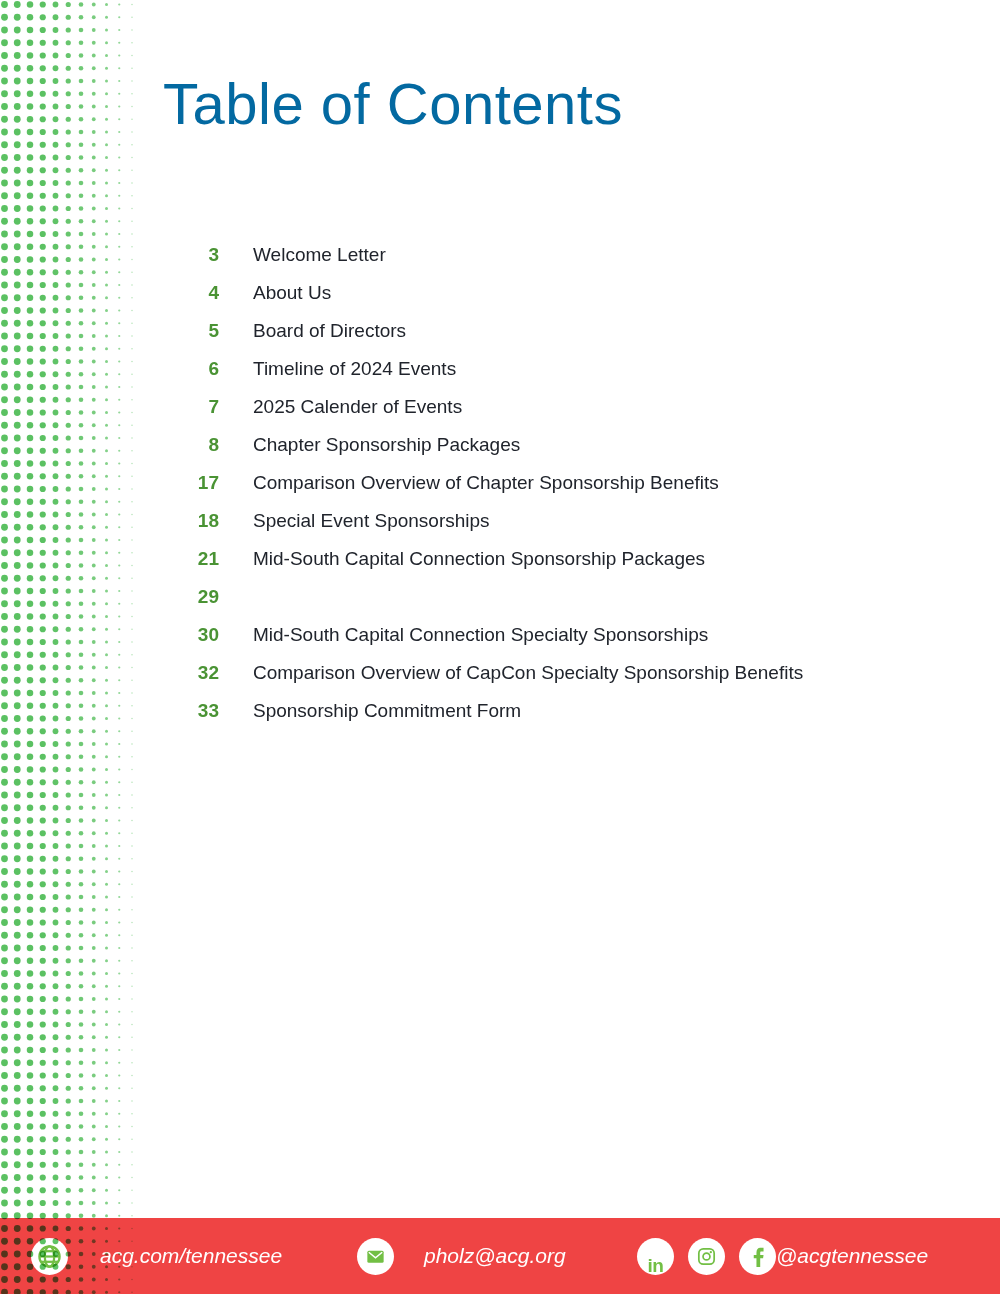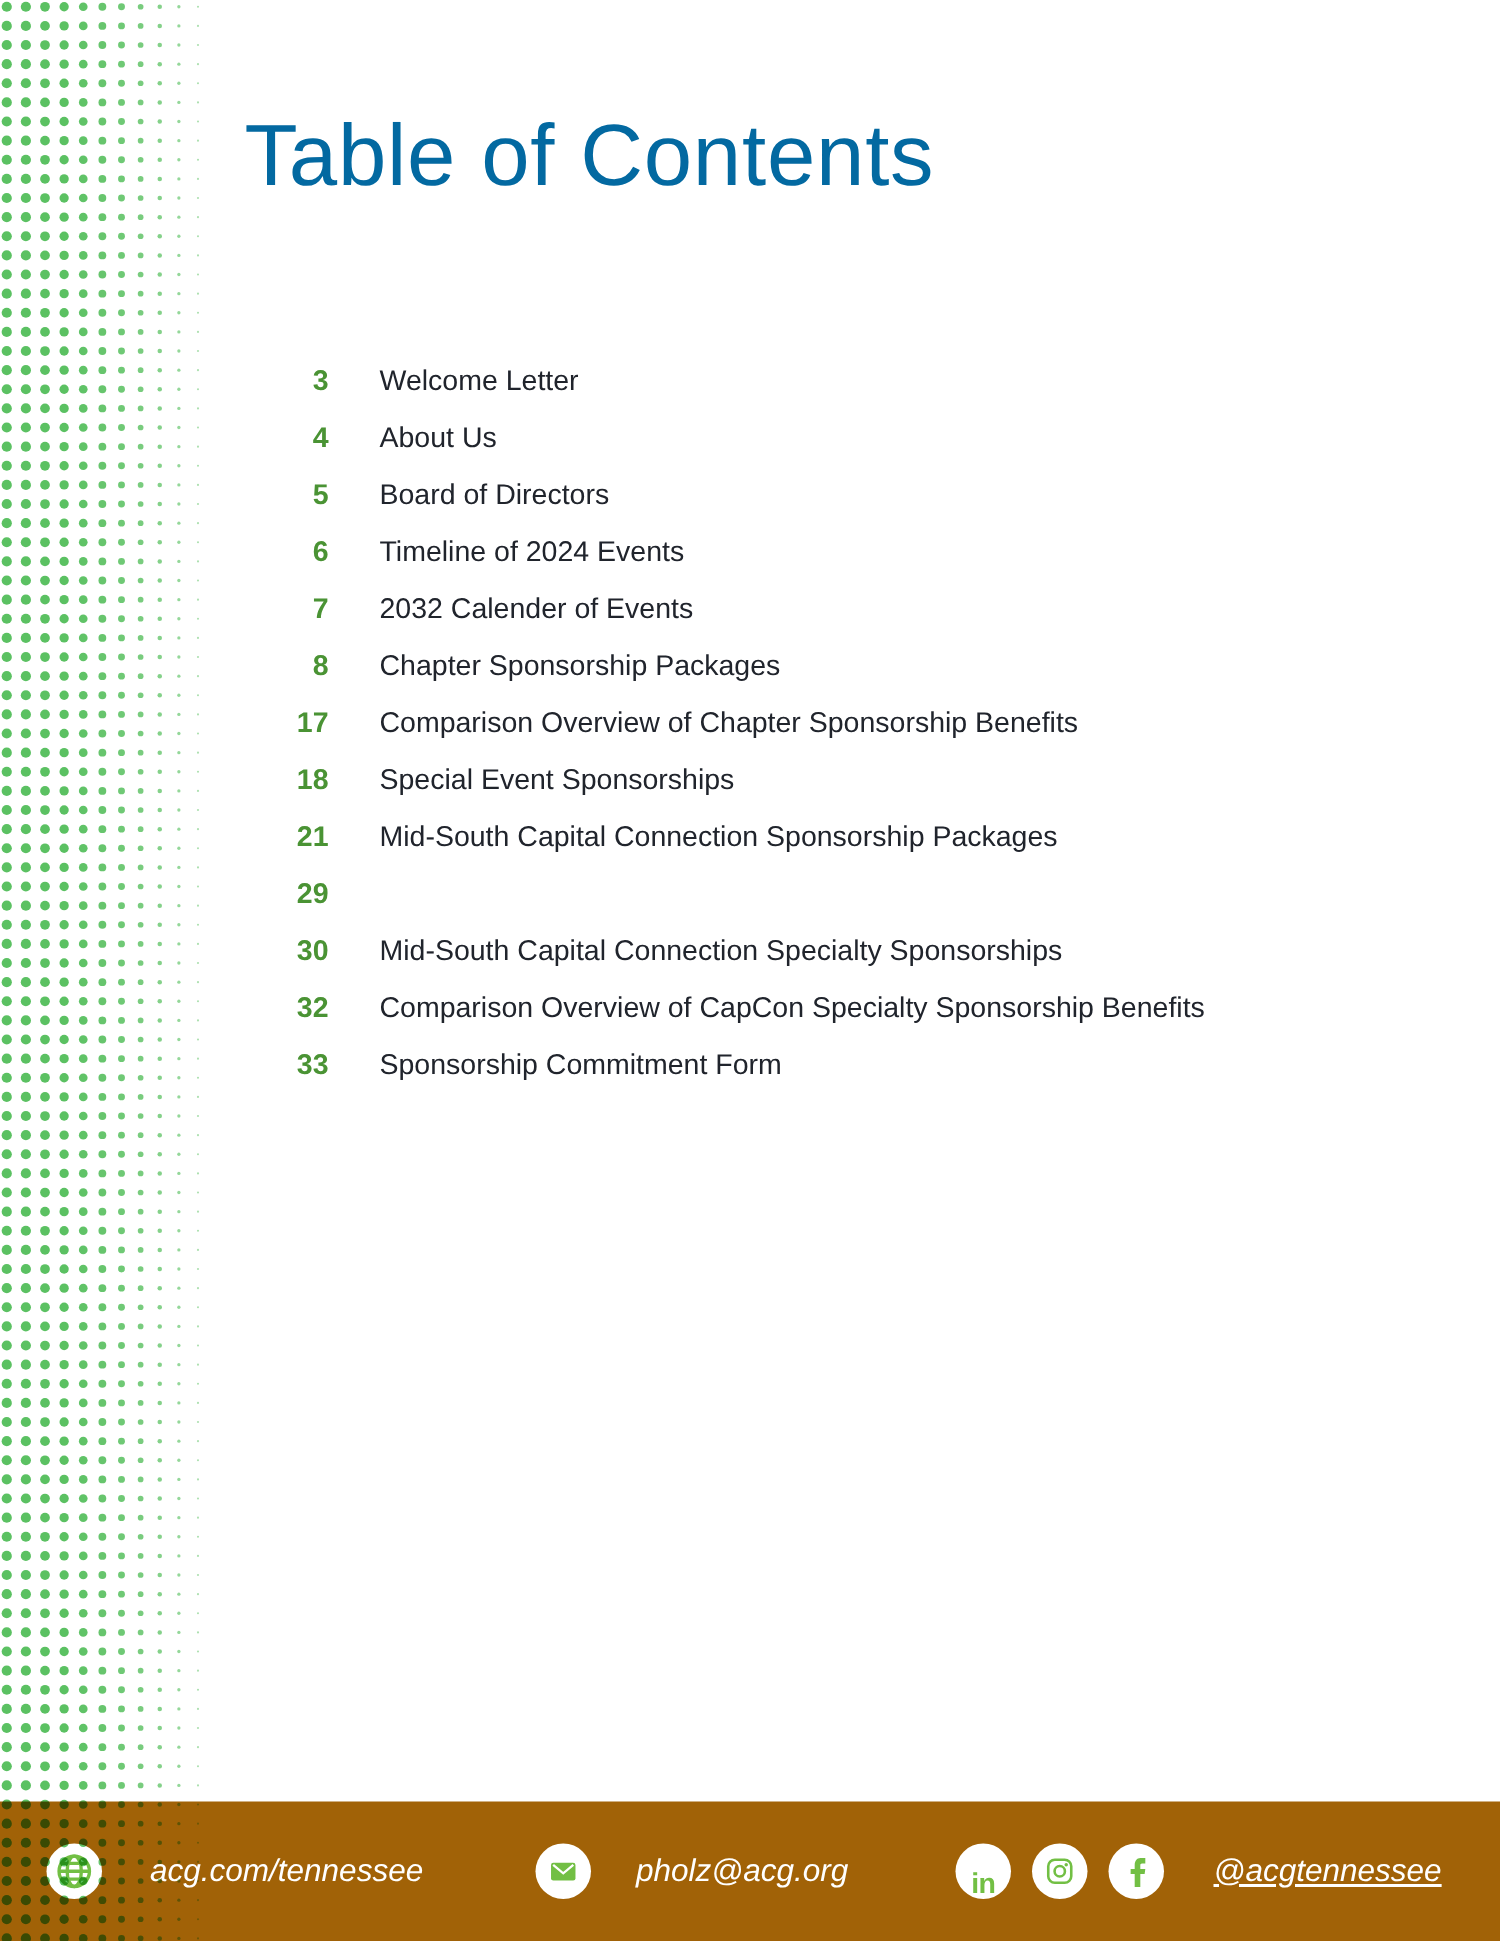--- a/index.html
+++ b/index.html
@@ -25,39 +25,39 @@
   }
   .toc-page-number{
     width:54px;text-align:right;flex:0 0 54px;
     font-size:19px;font-weight:700;color:#4a9334;
   }
   .toc-entry-label{
     margin-left:34px;font-size:19px;color:#20242c;white-space:nowrap;
   }
   
   .footer-bar{
-    position:absolute;left:0;bottom:0;width:1000px;height:93px;
-    background:#a16207;display:flex;align-items:center;z-index:1;
+    position:absolute;left:0;bottom:0;width:1000px;height:76px;
+    background:#ef4444;display:flex;align-items:center;z-index:1;
   }
   .icon-circle{
     width:37px;height:37px;border-radius:50%;background:#ffffff;
     display:flex;align-items:center;justify-content:center;flex:0 0 auto;
     cursor:pointer;
   }
   .footer-text{
     color:#ffffff;font-style:italic;font-size:21px;white-space:nowrap;cursor:pointer;
   }
   .m-globe{margin-left:31px;}
   .t-website{margin-left:32px;width:193px;}
   .m-envelope{margin-left:64px;}
   .t-email{margin-left:30px;width:149px;}
   .m-linkedin{margin-left:64px;}
   .m-instagram{margin-left:14px;}
   .m-facebook{margin-left:14px;}
-  .t-handle{margin-left:33px;text-decoration:underline;}
+  .t-handle{}
   .linkedin-glyph{
     color:#72bf44;font-weight:700;font-size:19px;font-style:normal;
     line-height:1;letter-spacing:-0.5px;margin-top:18px;
   }
 </style>
 </head>
 <body>
 
 <div class="dot-pattern">
   <svg id="dots-svg" width="140" height="1294" xmlns="http://www.w3.org/2000/svg">
@@ -1205,21 +1205,21 @@
       <span class="toc-entry-label">Board of Directors</span>
     </div>
 
     <div class="toc-entry">
       <span class="toc-page-number">6</span>
       <span class="toc-entry-label">Timeline of 2024 Events</span>
     </div>
 
     <div class="toc-entry">
       <span class="toc-page-number">7</span>
-      <span class="toc-entry-label">2032 Calender of Events</span>
+      <span class="toc-entry-label">2025 Calender of Events</span>
     </div>
 
     <div class="toc-entry">
       <span class="toc-page-number">8</span>
       <span class="toc-entry-label">Chapter Sponsorship Packages</span>
     </div>
 
     <div class="toc-entry">
       <span class="toc-page-number">17</span>
       <span class="toc-entry-label">Comparison Overview of Chapter Sponsorship Benefits</span>

